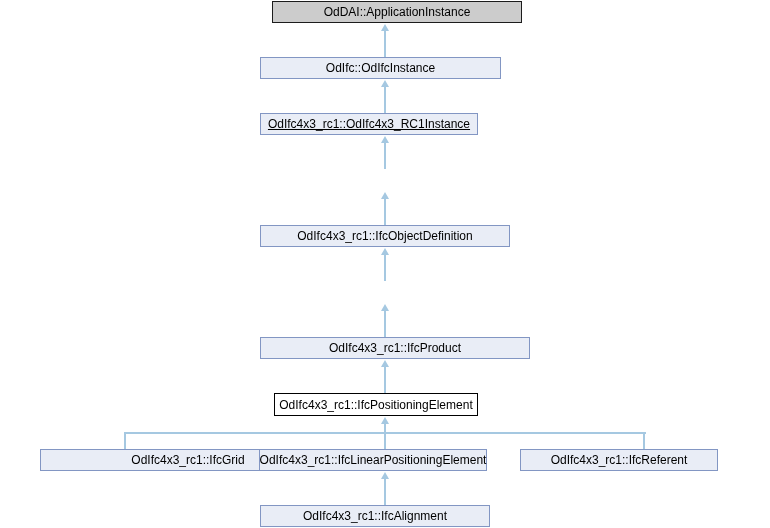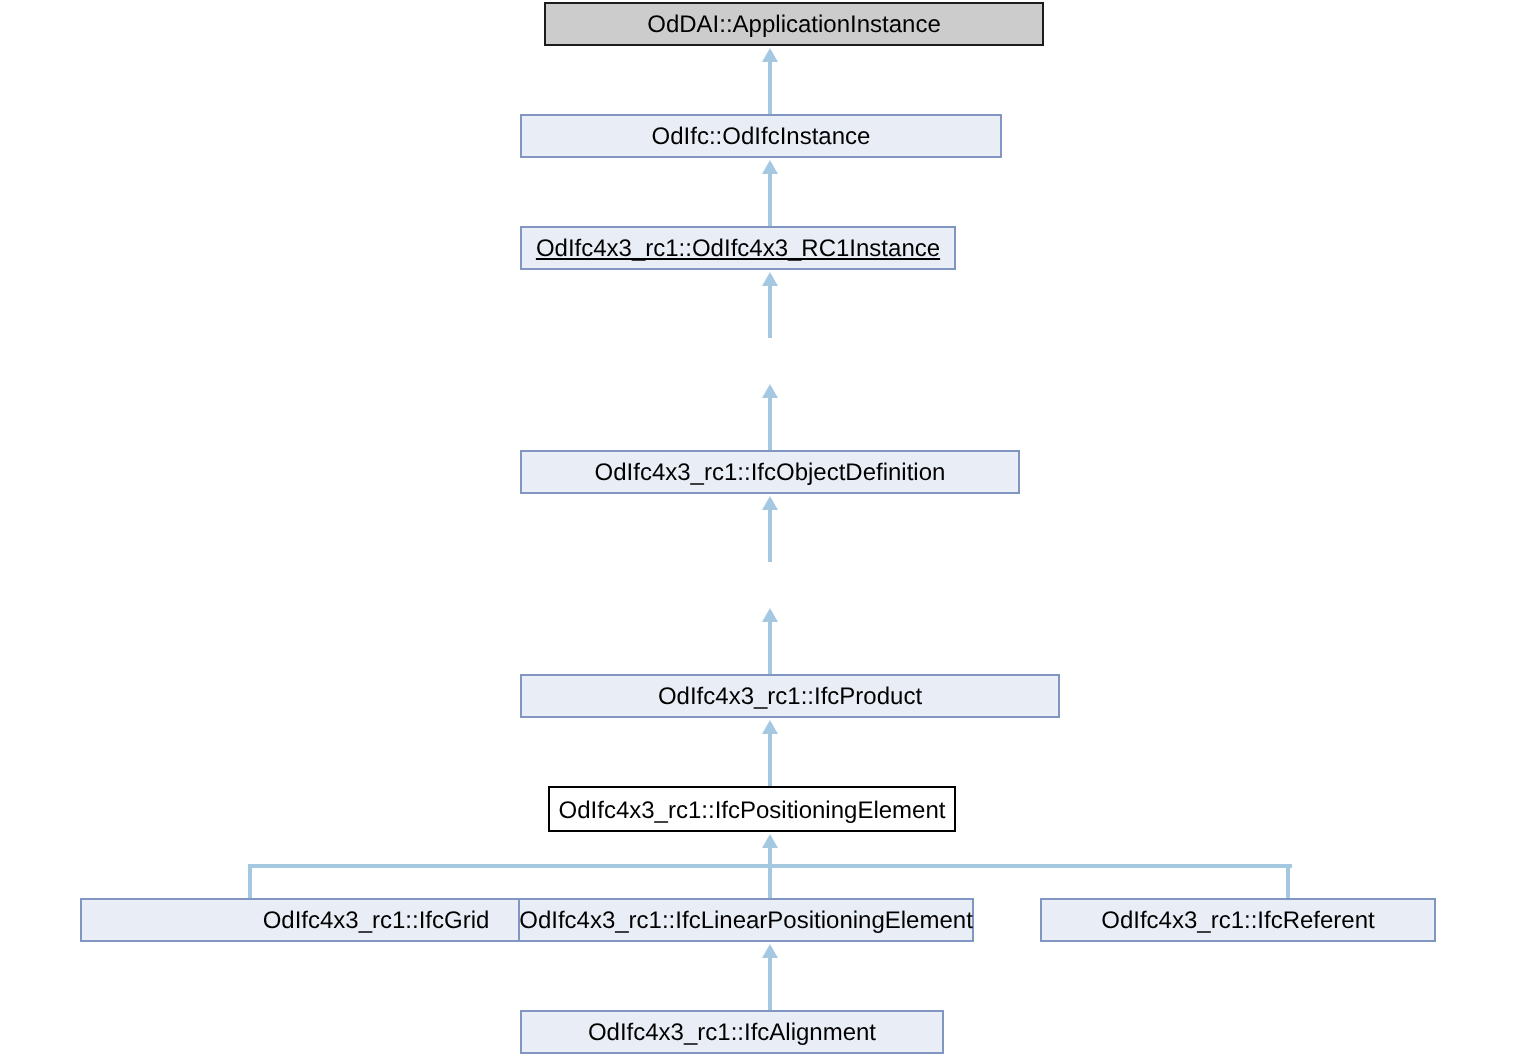--- a/index.html
+++ b/index.html
@@ -48,21 +48,21 @@
   .n1{left:260px;top:57px;width:241px;}
   .n2{left:260px;top:113px;width:218px;text-decoration:underline;}
   .n3{left:260px;top:169px;width:250px;}
   .n4{left:260px;top:225px;width:250px;}
   .n5{left:260px;top:281px;width:250px;}
   .n6{left:260px;top:337px;width:270px;}
   .n7{left:258px;top:393px;width:204px;height:23px;margin-left:16px;}
   .n8{left:0px;top:449px;width:296px;margin-left:40px;}
   .n9{left:259px;top:449px;width:228px;}
   .n10{left:520px;top:449px;width:198px;}
-  .n11{left:260px;top:505px;width:212px;}
+  .n11{left:260px;top:505px;width:230px;}
 
   .vline{position:absolute;width:2px;background:var(--edge);}
   .hline{position:absolute;height:2px;background:var(--edge);}
   .arrow-up{
     position:absolute;width:0;height:0;
     border-left:4px solid transparent;
     border-right:4px solid transparent;
     border-bottom:7px solid var(--edge);
   }
   

